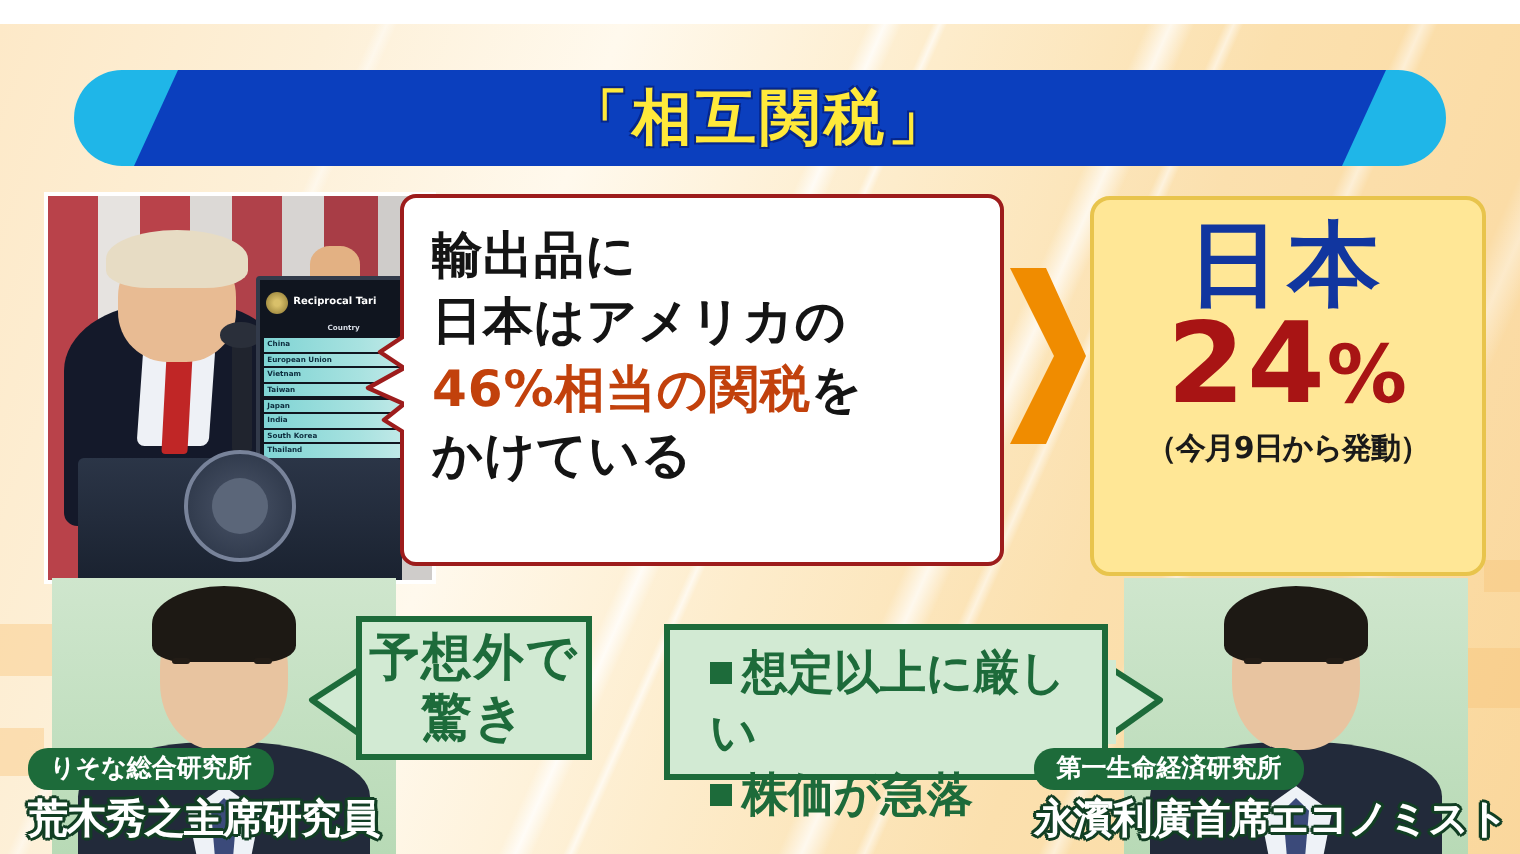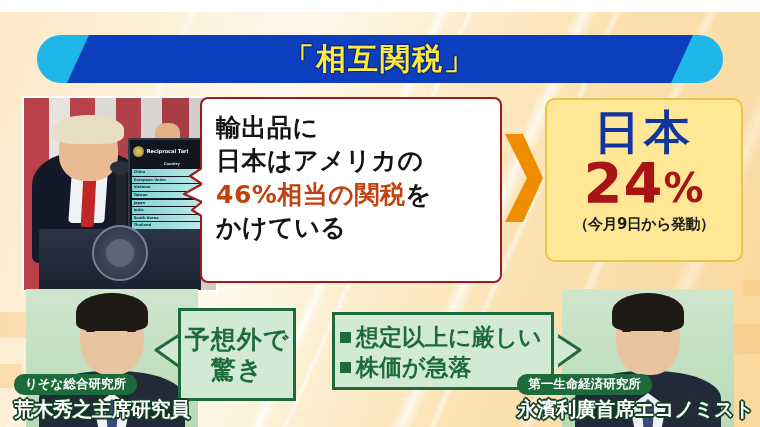--- a/index.html
+++ b/index.html
@@ -150,21 +150,21 @@
   .red { color: #c2410c; }
 
   
   .arrow-o {
     position: absolute; left: 503px; top: 120px; width: 40px; height: 92px;
     z-index: 4;
   }
 
   
   .ypanel {
-    position: absolute; left: 545px; top: 86px; width: 198px; height: 164px;
+    position: absolute; left: 545px; top: 86px; width: 198px; height: 190px;
     background: #ffe796; border: 2px solid #e8c44c; border-radius: 10px;
     z-index: 5; text-align: center;
   }
   .yp-jp {
     margin-top: 8px; font-size: 46px; font-weight: 700; color: #11369f;
     letter-spacing: 4px; line-height: 1.05;
   }
   .yp-num {
     font-size: 56px; font-weight: 700; color: #a81414; line-height: .95;
     letter-spacing: 1px;
@@ -225,27 +225,27 @@
     text-shadow: 1.6px 0 0 #123f24, -1.6px 0 0 #123f24, 0 1.6px 0 #123f24, 0 -1.6px 0 #123f24,
                  1.2px 1.2px 0 #123f24, -1.2px 1.2px 0 #123f24, 1.2px -1.2px 0 #123f24, -1.2px -1.2px 0 #123f24;
   }
 
   
   .gbox {
     position: absolute; background: #d2ead3; border: 3px solid #1d6b3a;
     color: #1d6b3a; font-weight: 700; z-index: 7;
   }
   .gbox-1 {
-    left: 178px; top: 296px; width: 118px; height: 93px;
+    left: 178px; top: 296px; width: 118px; height: 72px;
     display: flex; flex-direction: column; align-items: center; justify-content: center;
     font-size: 25px; line-height: 1.2; letter-spacing: 1px;
   }
   .gbox-2 {
     left: 332px; top: 300px; width: 222px; height: 78px;
-    padding: 7px 0 0 5px; font-size: 23px; line-height: 1.32;
+    padding: 7px 0 0 20px; font-size: 23px; line-height: 1.32;
   }
   .bullet {
     display: inline-block; width: 11px; height: 11px; background: #1d6b3a;
     margin-right: 5px; vertical-align: 2px;
   }
   .gtail { position: absolute; z-index: 7; }
 </style>
 </head>
 <body>
 

